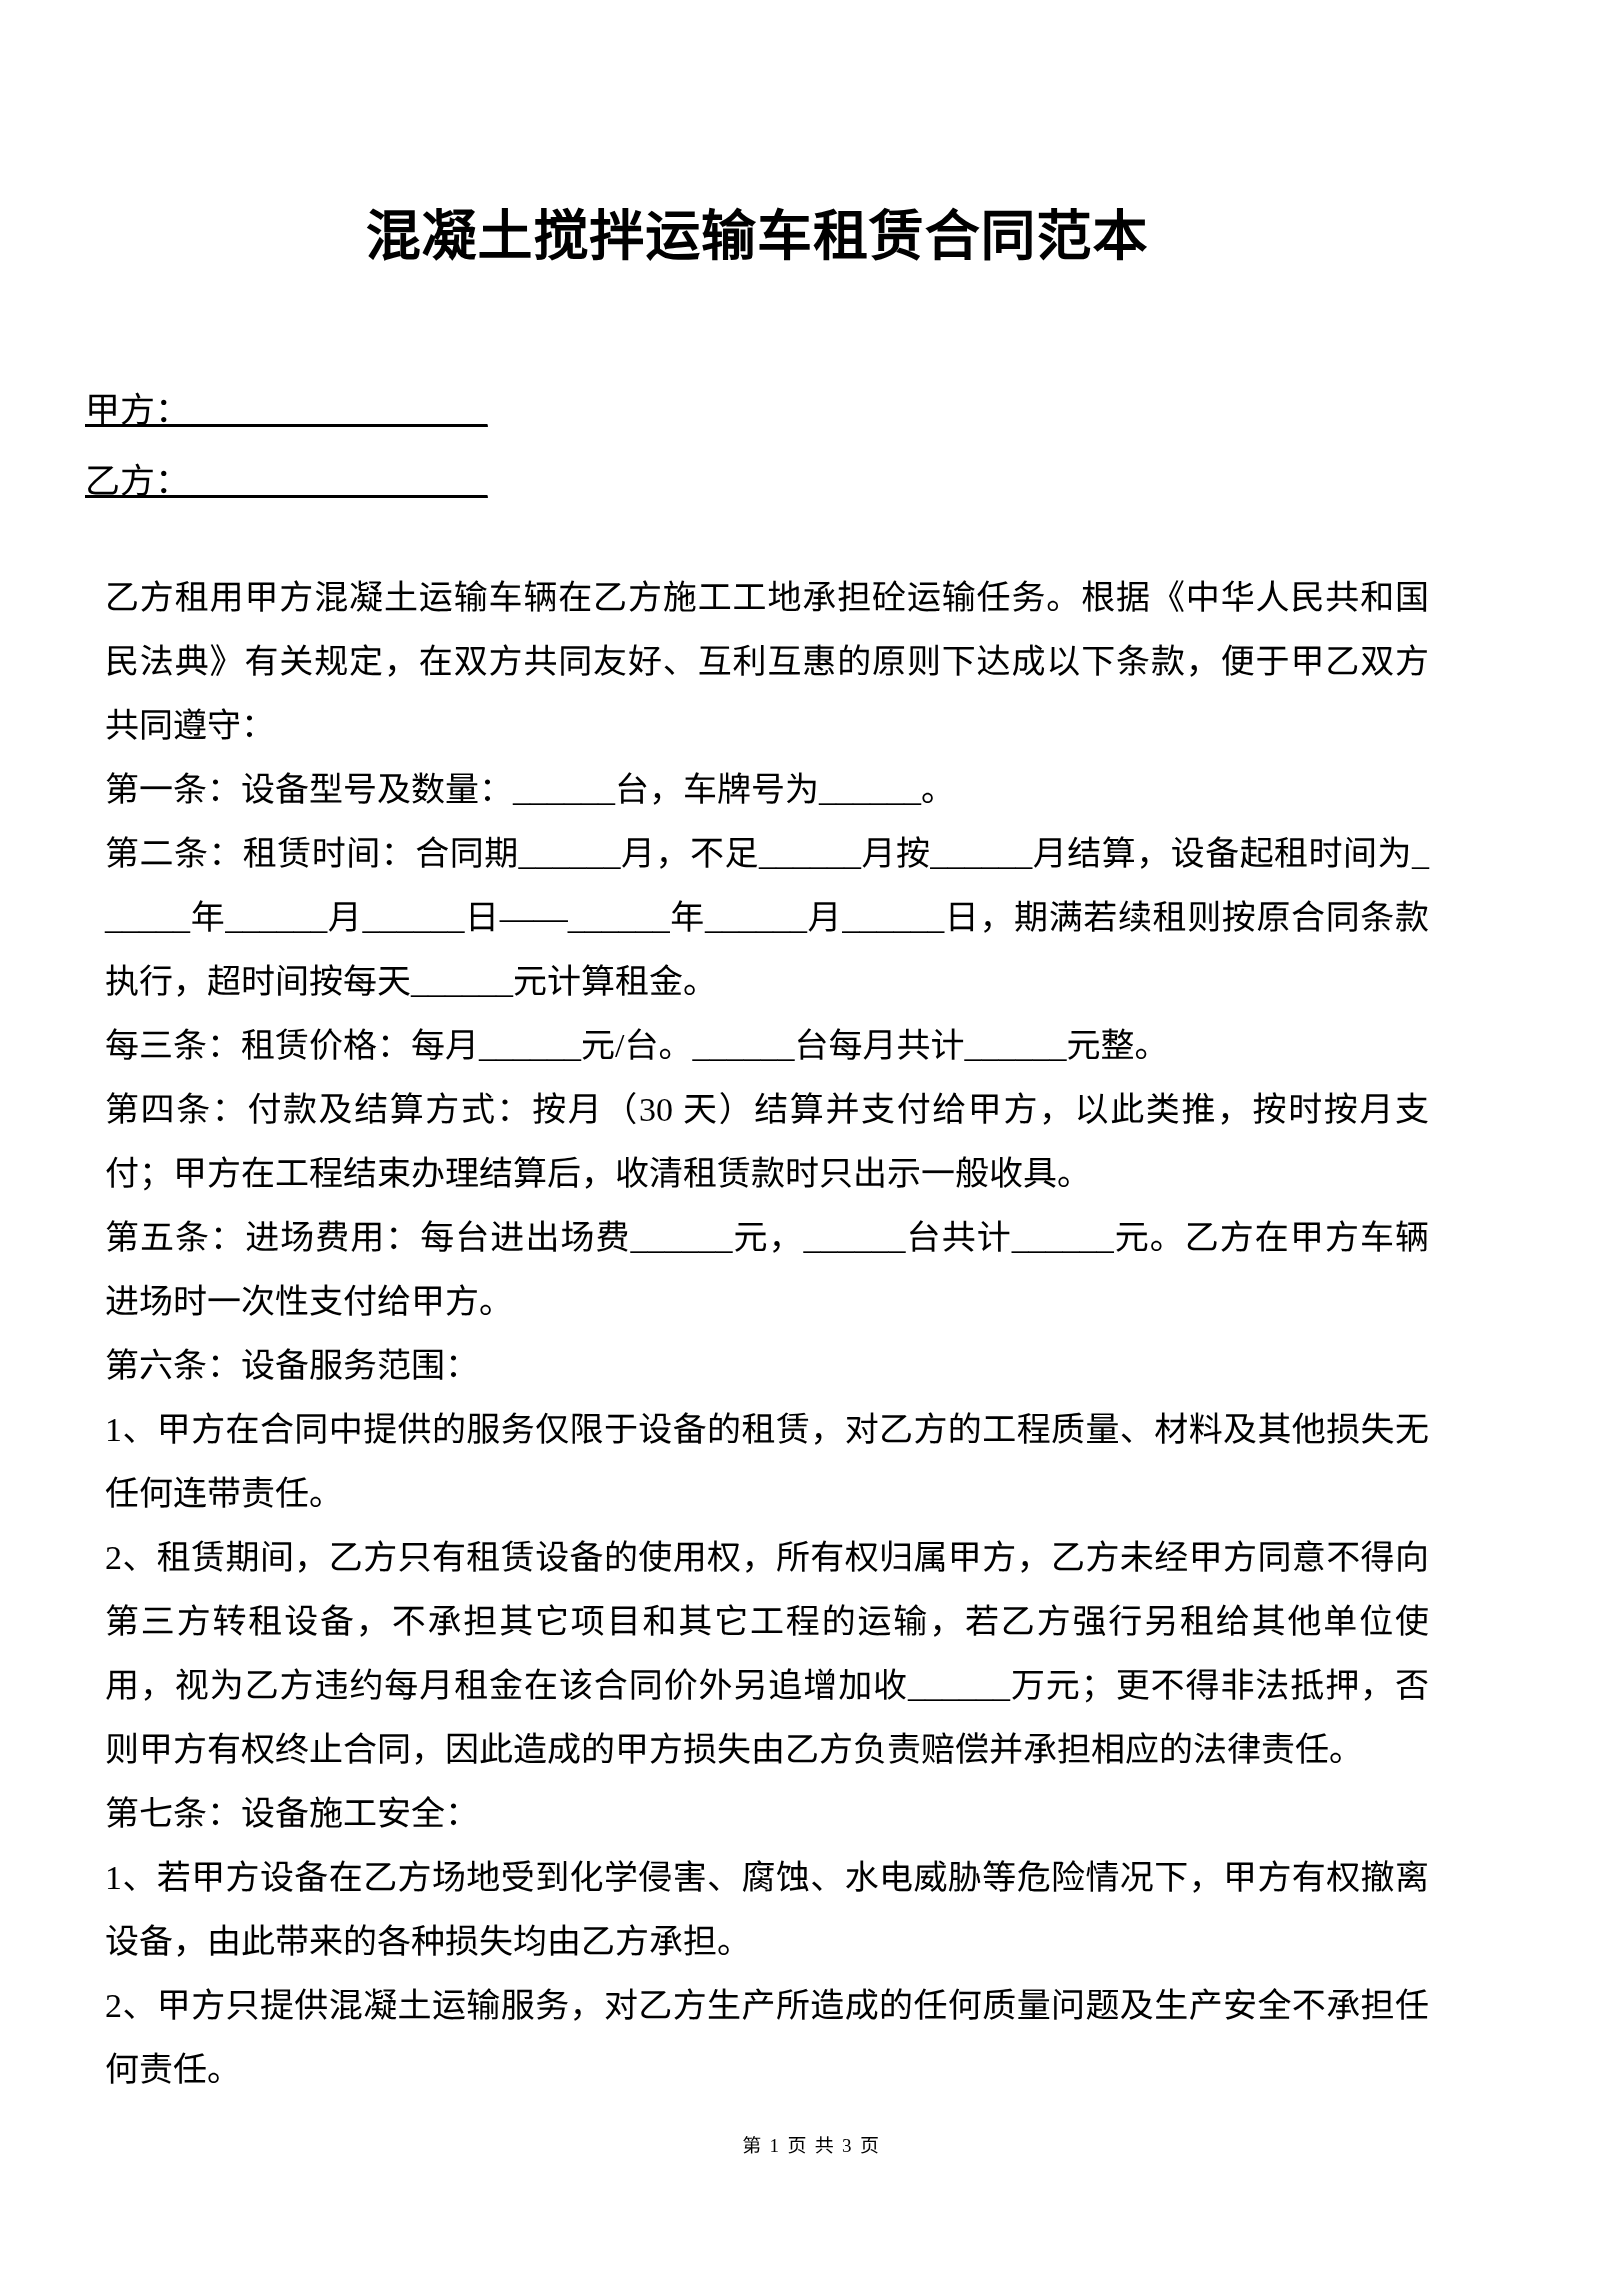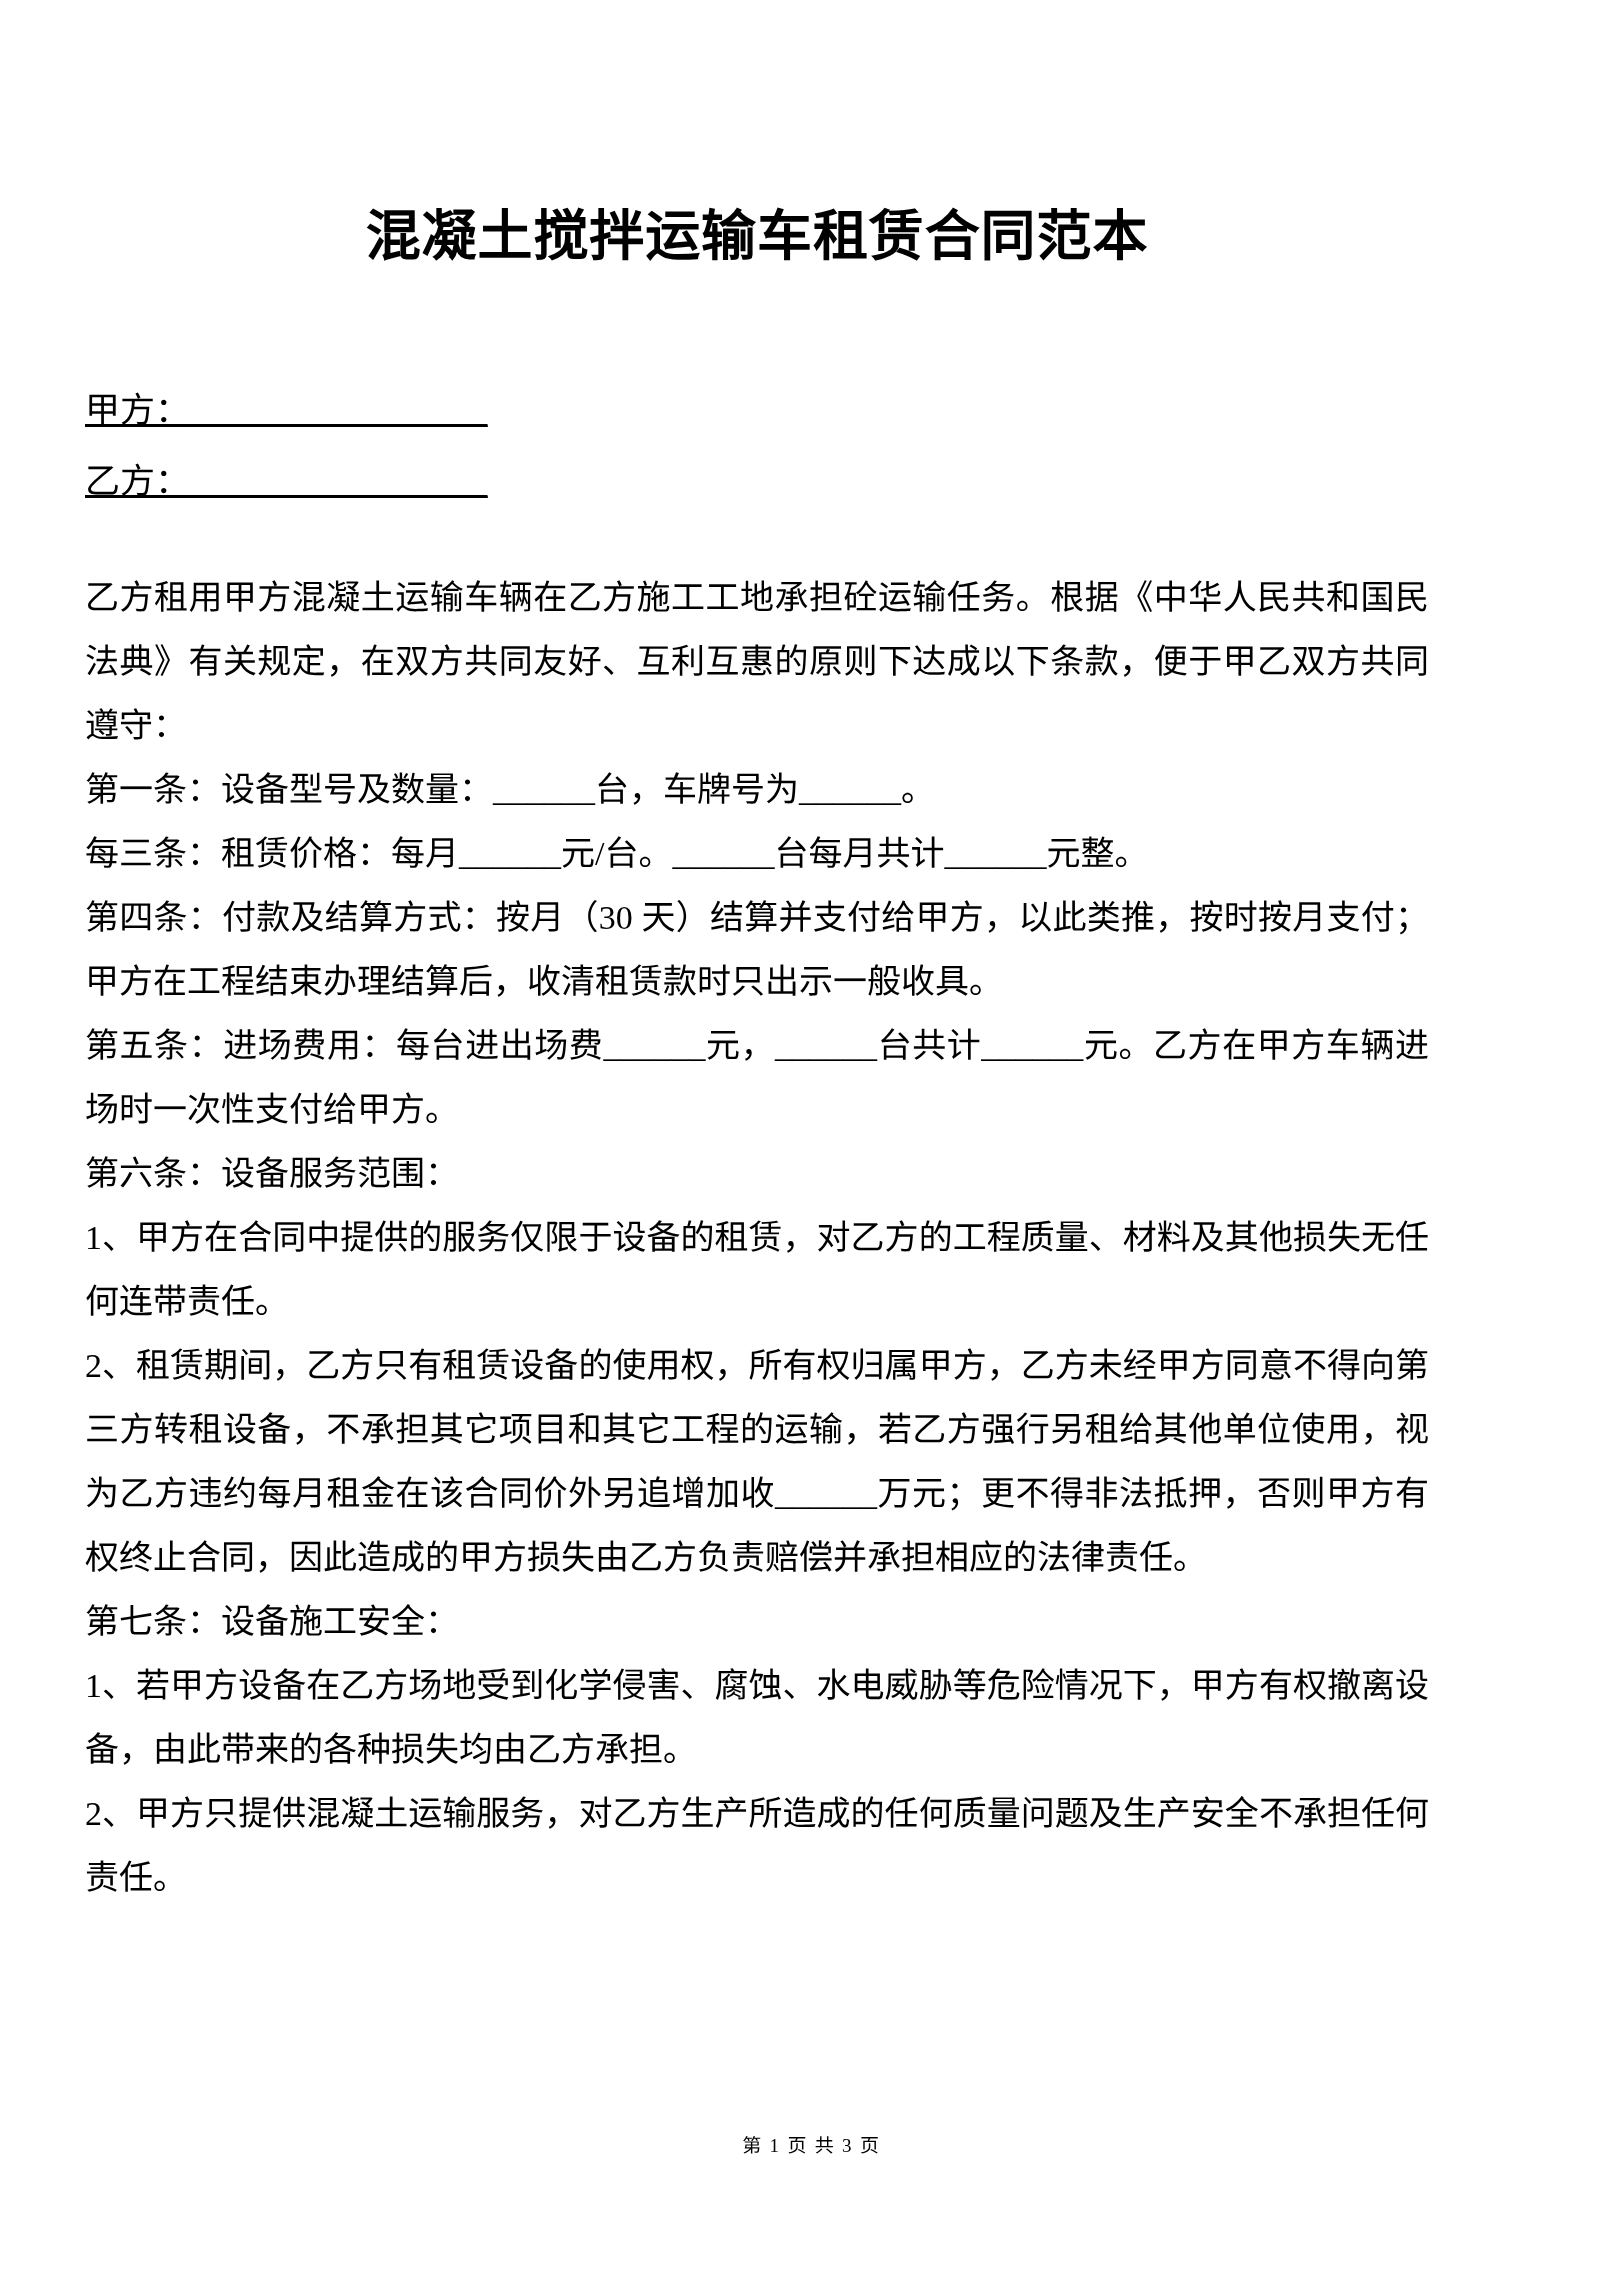--- a/index.html
+++ b/index.html
@@ -33,20 +33,21 @@
   .party-line {
     font-size: 35px;
     line-height: 71px;
     white-space: nowrap;
   }
   .party-blank {
     letter-spacing: 0;
   }
   .body-text {
     margin-top: 49px;
+    margin-left: 20px;
   }
   .body-text p {
     margin: 0;
     font-size: 34px;
     line-height: 64px;
     text-align: justify;
     word-break: break-all;
   }
   .page-footer {
     position: absolute;
@@ -71,20 +72,21 @@
       <span>甲方：</span><span class="party-blank">_________________</span>
     </div>
     <div class="party-line">
       <span>乙方：</span><span class="party-blank">_________________</span>
     </div>
   </div>
 
   <div class="body-text">
     <p>乙方租用甲方混凝土运输车辆在乙方施工工地承担砼运输任务。根据《中华人民共和国民法典》有关规定，在双方共同友好、互利互惠的原则下达成以下条款，便于甲乙双方共同遵守：</p>
     <p>第一条：设备型号及数量：______台，车牌号为______。</p>
+    <p>第二条：租赁时间：合同期______月，不足______月按______月结算，设备起租时间为______年______月______日——______年______月______日，期满若续租则按原合同条款执行，超时间按每天______元计算租金。</p>
     <p>每三条：租赁价格：每月______元/台。______台每月共计______元整。</p>
     <p>第四条：付款及结算方式：按月（30 天）结算并支付给甲方，以此类推，按时按月支付；甲方在工程结束办理结算后，收清租赁款时只出示一般收具。</p>
     <p>第五条：进场费用：每台进出场费______元，______台共计______元。乙方在甲方车辆进场时一次性支付给甲方。</p>
     <p>第六条：设备服务范围：</p>
     <p>1、甲方在合同中提供的服务仅限于设备的租赁，对乙方的工程质量、材料及其他损失无任何连带责任。</p>
     <p>2、租赁期间，乙方只有租赁设备的使用权，所有权归属甲方，乙方未经甲方同意不得向第三方转租设备，不承担其它项目和其它工程的运输，若乙方强行另租给其他单位使用，视为乙方违约每月租金在该合同价外另追增加收______万元；更不得非法抵押，否则甲方有权终止合同，因此造成的甲方损失由乙方负责赔偿并承担相应的法律责任。</p>
     <p>第七条：设备施工安全：</p>
     <p>1、若甲方设备在乙方场地受到化学侵害、腐蚀、水电威胁等危险情况下，甲方有权撤离设备，由此带来的各种损失均由乙方承担。</p>
     <p>2、甲方只提供混凝土运输服务，对乙方生产所造成的任何质量问题及生产安全不承担任何责任。</p>
   </div>

